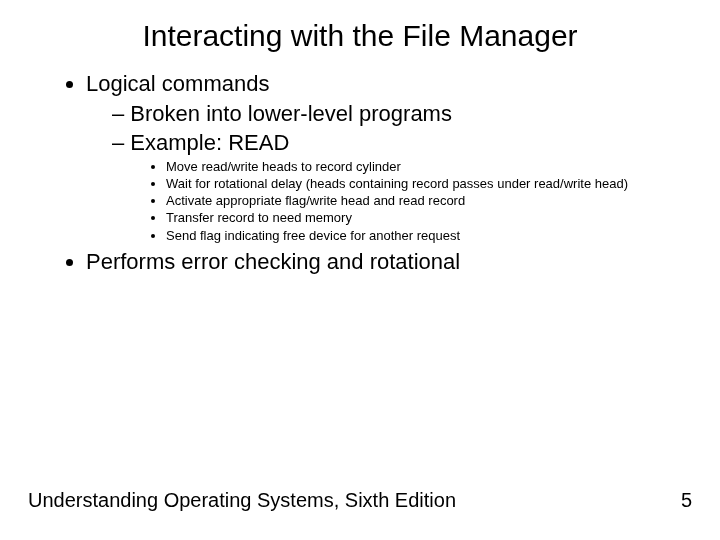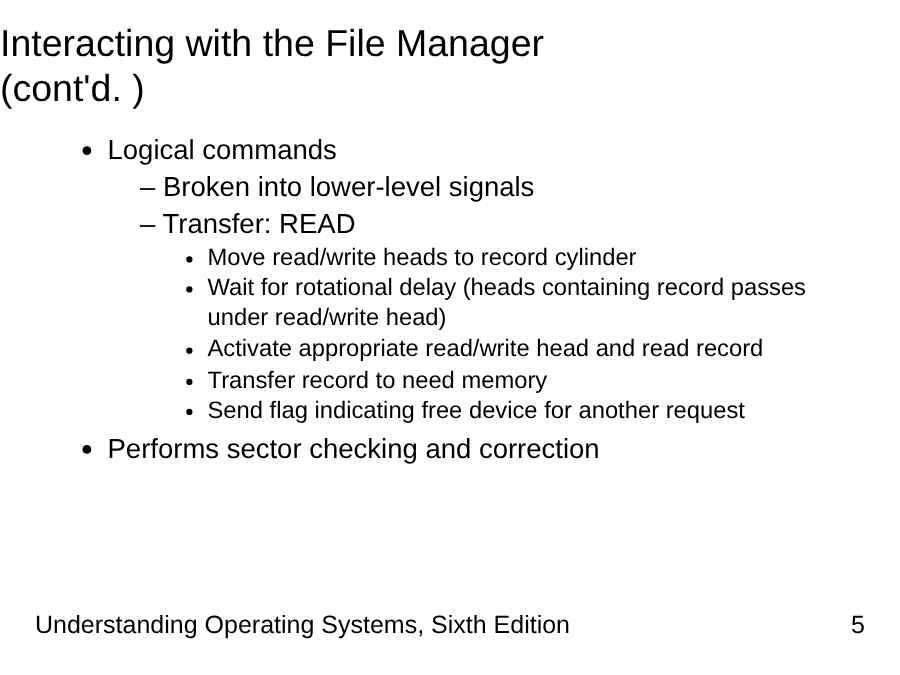--- a/index.html
+++ b/index.html
@@ -12,20 +12,21 @@
     color: #000;
   }
   .slide {
     position: relative;
     width: 720px;
     height: 540px;
     box-sizing: border-box;
   }
   .title {
     font-size: 30px;
+    text-align: center;
     padding-top: 18px;
     line-height: 1.2;
   }
   .content {
     padding: 16px 28px 0 28px;
     font-size: 22px;
     line-height: 1.25;
     margin-left: 24px;
   }
   ul.l1 {
@@ -44,21 +45,21 @@
   ul.l2 > li {
     margin-bottom: 2px;
   }
   ul.l2 > li::before {
     content: "–  ";
   }
   ul.l3 {
     list-style-type: disc;
     margin: 2px 0 4px 0;
     padding-left: 54px;
-    font-size: 19px;
+    font-size: 13px;
   }
   ul.l3 > li {
     margin-bottom: 1px;
   }
   .footer {
     position: absolute;
     bottom: 28px;
     left: 28px;
     right: 28px;
     font-size: 20px;
@@ -67,43 +68,42 @@
     align-items: flex-end;
   }
 </style>
 </head>
 <body>
 
 <div class="slide">
 
   <div class="title">
     <span>Interacting with the File Manager</span><br>
-    <span>(cont'd. )</span>
   </div>
 
   <div class="content">
     <ul class="l1">
       <li>
         <span>Logical commands</span>
         <ul class="l2">
-          <li><span>Broken into lower-level signals</span></li>
+          <li><span>Broken into lower-level programs</span></li>
           <li>
-            <span>Transfer: READ</span>
+            <span>Example: READ</span>
             <ul class="l3">
               <li><span>Move read/write heads to record cylinder</span></li>
               <li><span>Wait for rotational delay (heads containing record passes under read/write head)</span></li>
-              <li><span>Activate appropriate read/write head and read record</span></li>
+              <li><span>Activate appropriate flag/write head and read record</span></li>
               <li><span>Transfer record to need memory</span></li>
               <li><span>Send flag indicating free device for another request</span></li>
             </ul>
           </li>
         </ul>
       </li>
       <li>
-        <span>Performs sector checking and correction</span>
+        <span>Performs error checking and rotational</span>
       </li>
     </ul>
   </div>
 
   <div class="footer">
     <span>Understanding Operating Systems, Sixth Edition</span>
     <span>5</span>
   </div>
 
 </div>

